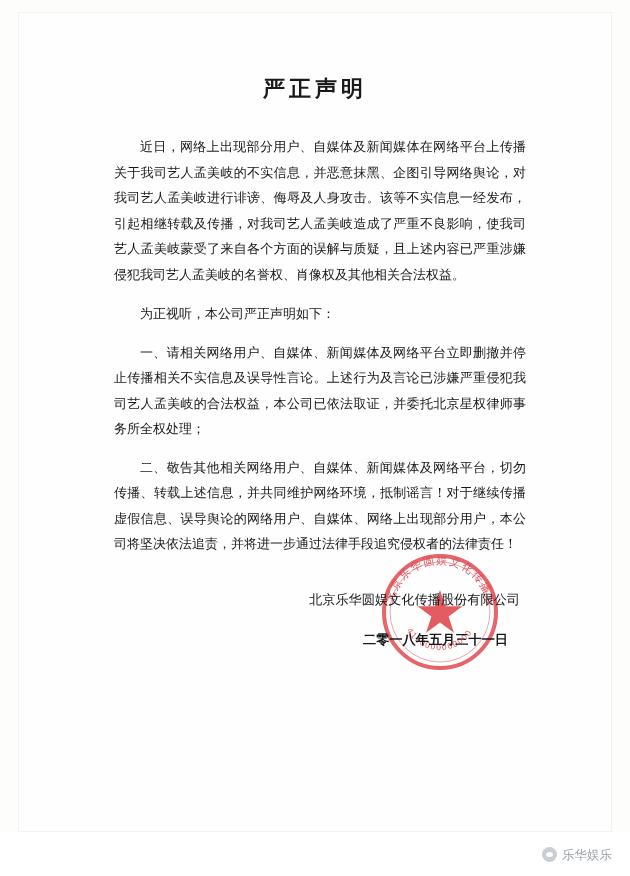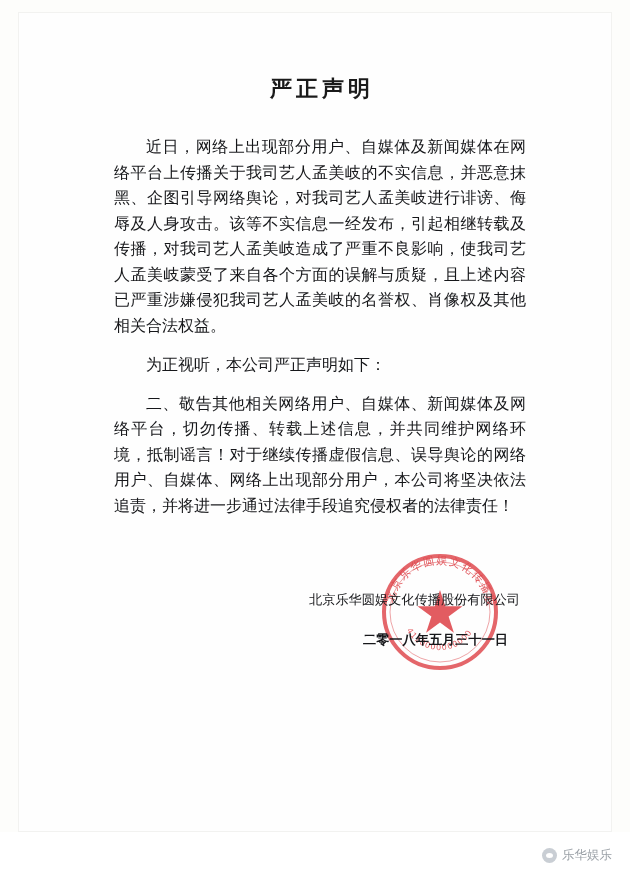--- a/index.html
+++ b/index.html
@@ -26,37 +26,37 @@
     position: absolute;
     left: 18px;
     top: 12px;
     width: 594px;
     height: 820px;
     background: #fefefe;
     box-shadow: inset 0 0 0 1px #f2f2f0;
   }
   .doc-title {
     position: absolute;
-    left: 7px;
+    left: 0;
     top: 62px;
     width: 594px;
     text-align: center;
     font-size: 22px;
     font-weight: bold;
     letter-spacing: 4px;
     color: #1a1a1a;
     font-family: "DejaVu Serif", "Liberation Serif", serif;
   }
   .body-text {
     position: absolute;
     left: 96px;
     top: 122px;
     width: 412px;
     color: #16171a;
-    font-size: 16px;
+    font-size: 13px;
     line-height: 25.5px;
     text-align: justify;
     text-justify: inter-ideograph;
   }
   .para {
     margin: 0 0 14px 0;
     text-indent: 2em;
   }
   .para.tight {
     margin-bottom: 13px;
@@ -98,21 +98,21 @@
     bottom: 0;
     width: 630px;
     height: 44px;
     background: #ffffff;
   }
   .weibo-tag {
     position: absolute;
     right: 18px;
     bottom: 12px;
     display: flex;
-    align-items: center;
+    align-items: flex-start;
     gap: 5px;
     color: #9aa0a6;
     font-size: 12.5px;
     font-family: "Liberation Sans", sans-serif;
   }
   .weibo-eye {
     width: 15px;
     height: 15px;
     border-radius: 50%;
     background: #c9ced4;
@@ -134,20 +134,21 @@
 <body>
 
 <div class="page">
   <div class="sheet">
 
     <div class="doc-title">严正声明</div>
 
     <div class="body-text">
       <p class="para">近日，网络上出现部分用户、自媒体及新闻媒体在网络平台上传播关于我司艺人孟美岐的不实信息，并恶意抹黑、企图引导网络舆论，对我司艺人孟美岐进行诽谤、侮辱及人身攻击。该等不实信息一经发布，引起相继转载及传播，对我司艺人孟美岐造成了严重不良影响，使我司艺人孟美岐蒙受了来自各个方面的误解与质疑，且上述内容已严重涉嫌侵犯我司艺人孟美岐的名誉权、肖像权及其他相关合法权益。</p>
       <p class="para tight">为正视听，本公司严正声明如下：</p>
+      <p class="para tight">一、请相关网络用户、自媒体、新闻媒体及网络平台立即删撤并停止传播相关不实信息及误导性言论。上述行为及言论已涉嫌严重侵犯我司艺人孟美岐的合法权益，本公司已依法取证，并委托北京星权律师事务所全权处理；</p>
       <p class="para tight">二、敬告其他相关网络用户、自媒体、新闻媒体及网络平台，切勿传播、转载上述信息，并共同维护网络环境，抵制谣言！对于继续传播虚假信息、误导舆论的网络用户、自媒体、网络上出现部分用户，本公司将坚决依法追责，并将进一步通过法律手段追究侵权者的法律责任！</p>
     </div>
 
     <div class="seal">
       <svg width="132" height="132" viewBox="0 0 132 132" xmlns="http://www.w3.org/2000/svg">
         <defs>
           <path id="sealArcTop" d="M 18,66 A 48,48 0 0 1 114,66"></path>
           <path id="sealArcBottom" d="M 28,66 A 38,38 0 0 0 104,66"></path>
         </defs>
         <circle cx="66" cy="66" r="56" fill="none" stroke="#d8232a" stroke-width="4" opacity="0.85"></circle>

